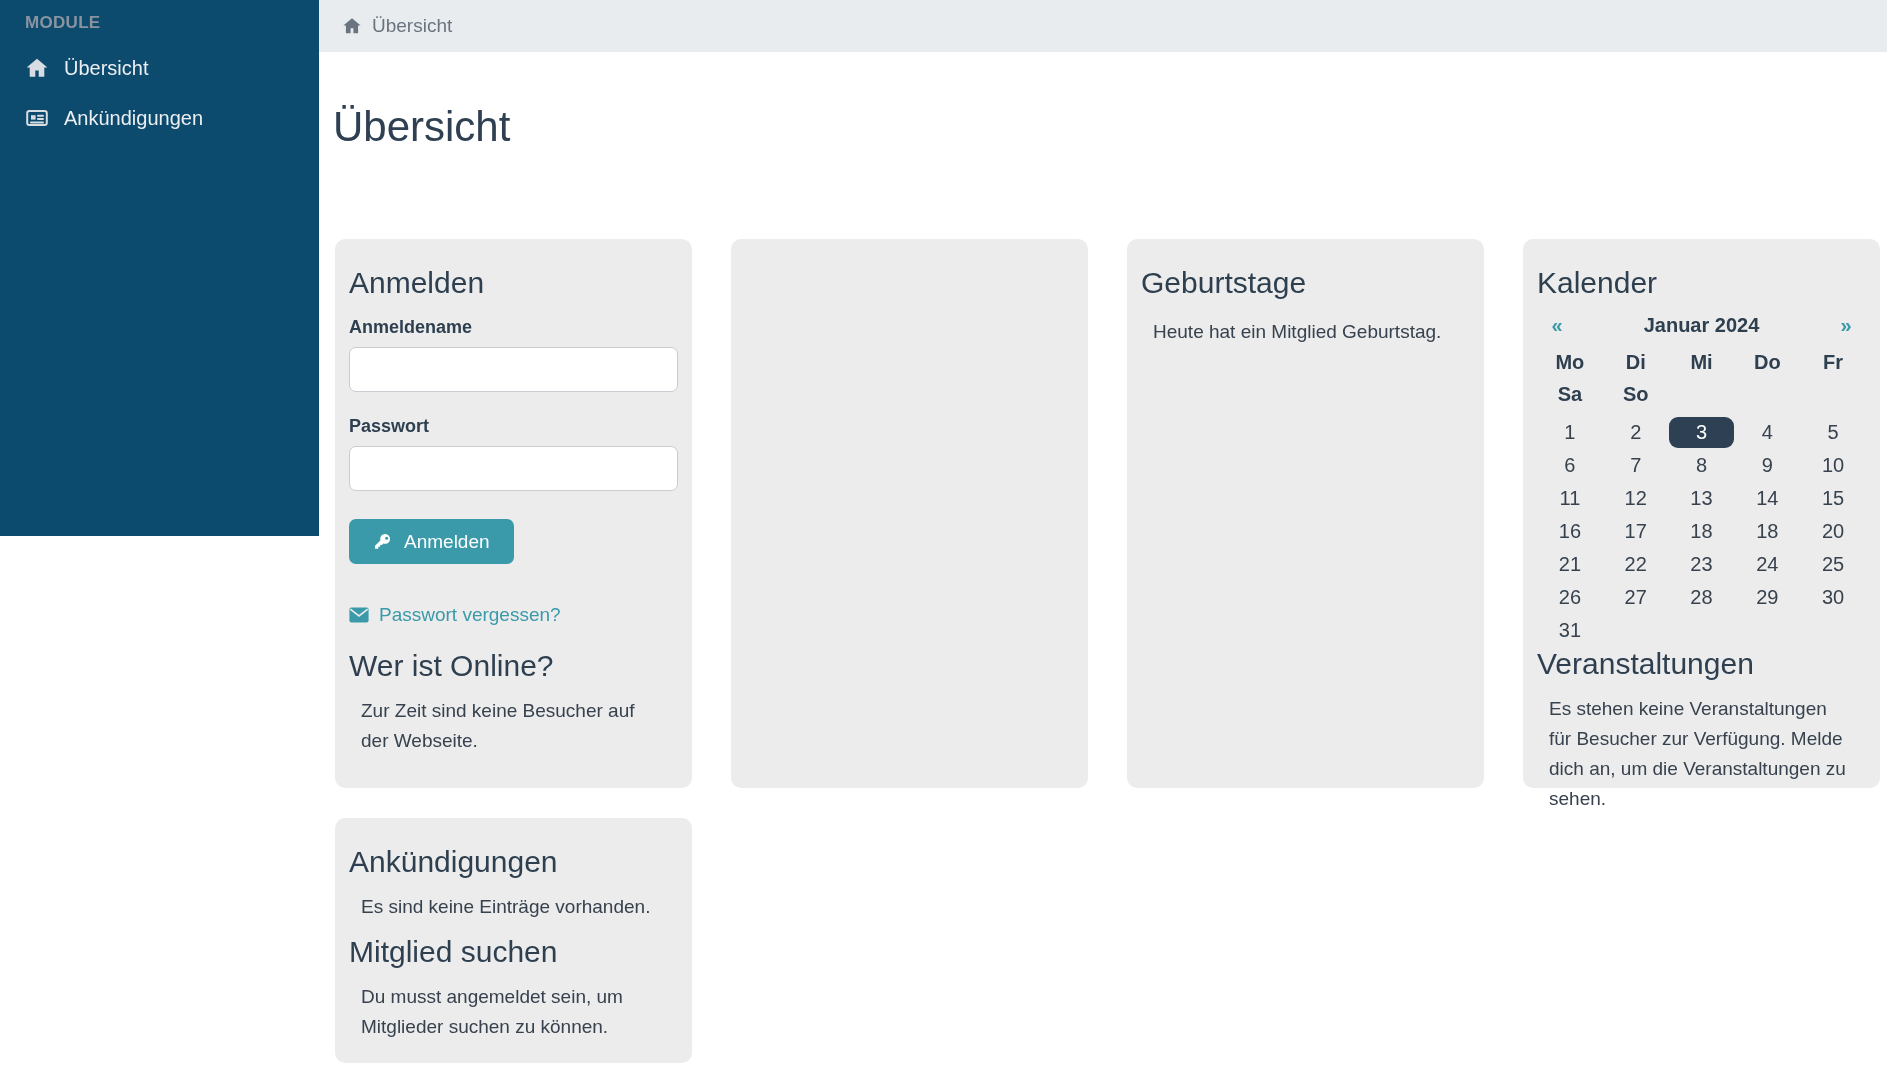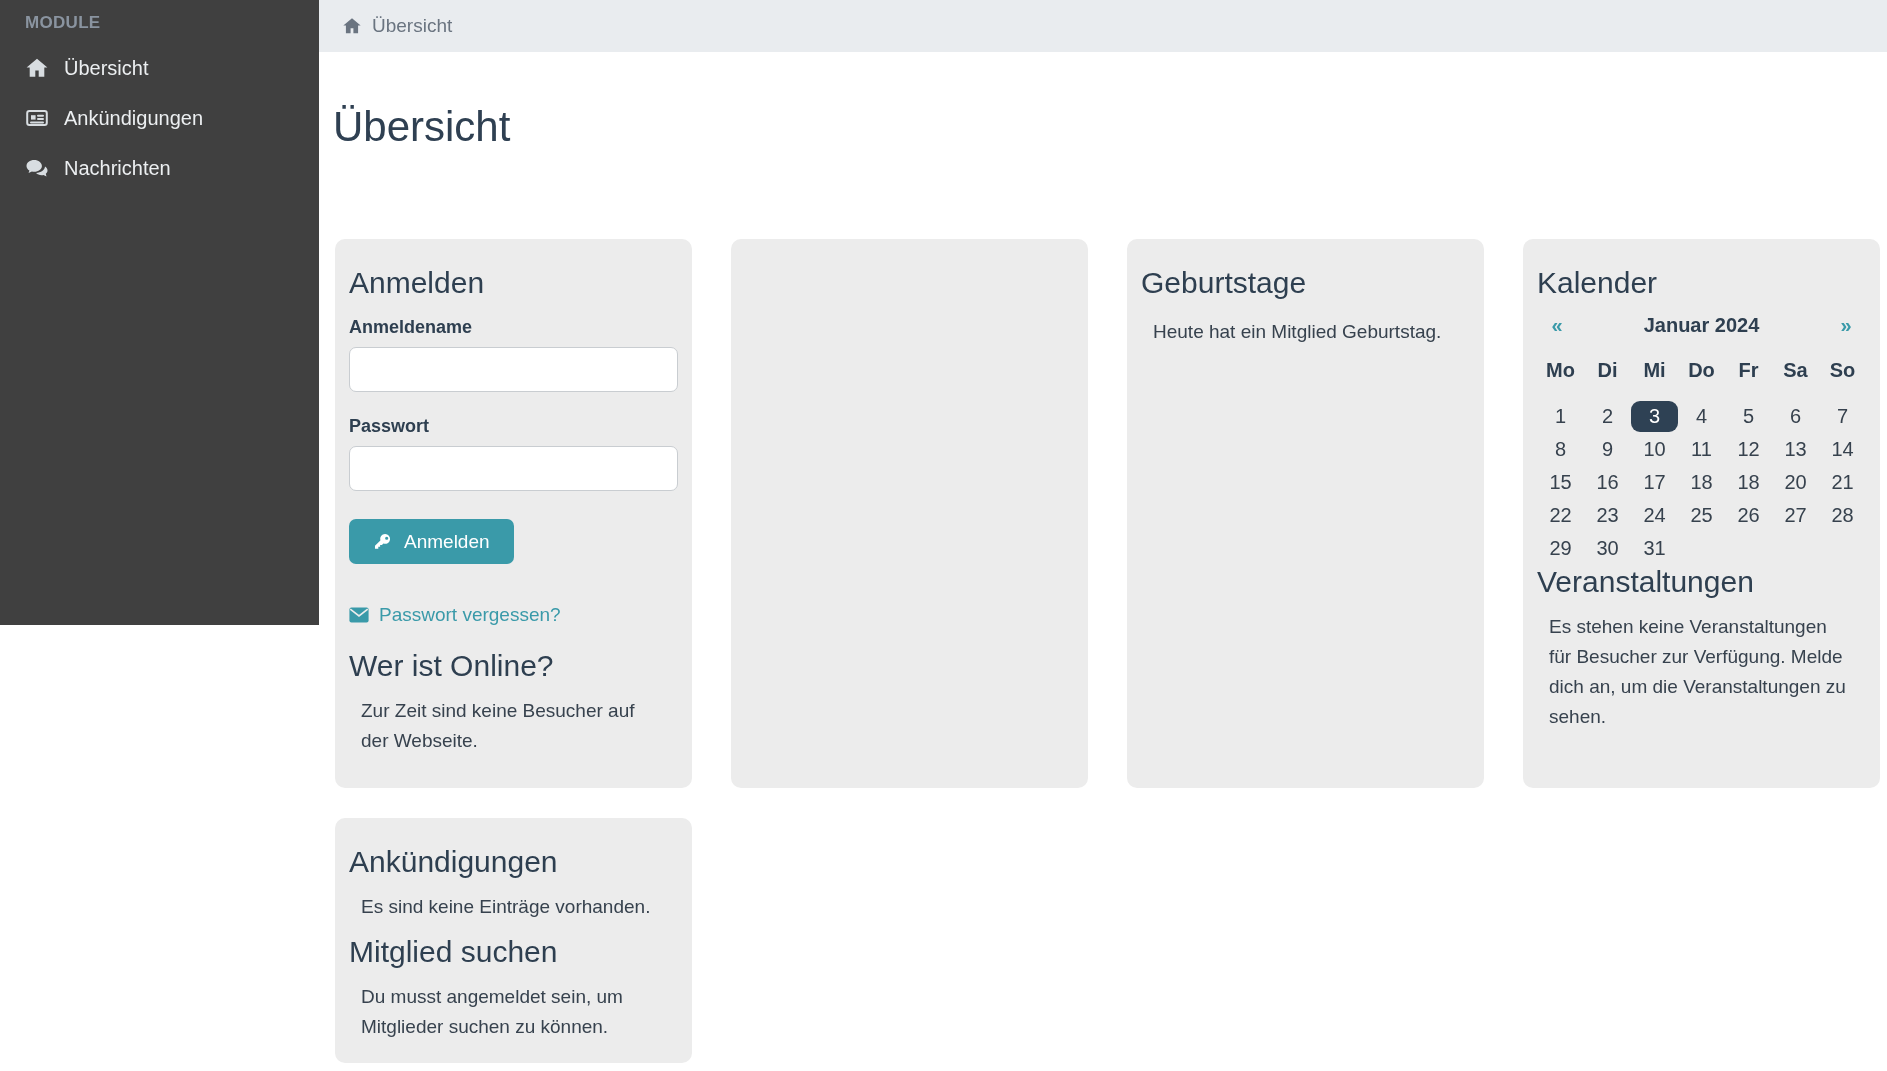--- a/index.html
+++ b/index.html
@@ -4,22 +4,22 @@
 <style>
   html,body{margin:0;padding:0;}
   body{
     width:1887px;height:1071px;position:relative;overflow:hidden;
     background:#ffffff;
     font-family:"Liberation Sans","DejaVu Sans",sans-serif;
     -webkit-font-smoothing:antialiased;
   }
   
   .sidebar{
-    position:absolute;left:0;top:0;width:319px;height:625px;
-    background:#404040;color:#e8ebed;
+    position:absolute;left:0;top:0;width:319px;height:536px;
+    background:#0c4a6e;color:#e8ebed;
   }
   .sidebar-header{
     padding:13px 25px 10px 25px;
     font-size:17px;font-weight:bold;color:#8a94a0;letter-spacing:.3px;
   }
   .sidebar-item{
     display:flex;align-items:center;gap:15px;
     height:50px;padding:0 25px;cursor:pointer;
     font-size:20px;color:#eceff1;
   }
@@ -82,22 +82,22 @@
   .link-row .icn{width:20px;height:16px;color:#3a9aa9;}
 
   
   .cal-nav{
     display:grid;grid-template-columns:40px 1fr 40px;align-items:center;
     margin-top:2px;height:28px;
   }
   .cal-nav .chev{font-size:20px;font-weight:bold;color:#3a9aa9;cursor:pointer;text-align:center;}
   .cal-month{font-size:20px;font-weight:bold;color:#2e3f50;text-align:center;}
   .cal-grid{
-    display:grid;grid-template-columns:repeat(7,1fr);grid-row-gap:2px;
-    margin-top:16px;text-align:center;
+    display:grid;grid-template-columns:repeat(5,1fr);grid-row-gap:2px;
+    margin-top:8px;text-align:center;
   }
   .cal-wd{font-size:20px;font-weight:bold;color:#2e3f50;height:30px;line-height:30px;}
   .cal-day{
     font-size:20px;color:#37424e;height:31px;line-height:31px;cursor:pointer;
     border-radius:9px;
   }
   .cal-day.selected{background:#2e4154;color:#ffffff;}
   .card .events-title{margin-top:0;}
 
   
@@ -124,29 +124,20 @@
     <span class="icn">
       <svg viewBox="0 0 24 24" fill="none" stroke="currentColor" stroke-width="2">
         <rect x="2.2" y="5" width="19.6" height="14" rx="2.2"></rect>
         <path d="M6 9.2h4.6v4.4H6z" fill="currentColor" stroke="none"></path>
         <path d="M13 9.8h5M13 13h5M6 16.4h12" stroke-linecap="round"></path>
       </svg>
     </span>
     <span>Ankündigungen</span>
   </div>
 
-  <div class="sidebar-item">
-    <span class="icn">
-      <svg viewBox="0 0 24 24" fill="currentColor">
-        <path d="M9.2 4C4.9 4 1.5 6.6 1.5 9.9c0 1.9 1.1 3.5 2.9 4.6L3.6 17l3.3-1.6c.7.2 1.5.3 2.3.3 4.3 0 7.7-2.6 7.7-5.8S13.5 4 9.2 4z"></path>
-        <path d="M20 10.6c1.5.9 2.5 2.3 2.5 3.9 0 1.3-.6 2.4-1.7 3.3l.7 2.6-3-1.4c-.6.1-1.2.2-1.9.2-2.2 0-4.2-.8-5.5-2.1 4.8-.3 8.7-3 8.9-6.5z"></path>
-      </svg>
-    </span>
-    <span>Nachrichten</span>
-  </div>
 </nav>
 
 <div class="breadcrumb-bar">
   <span class="icn">
     <svg viewBox="0 0 24 24" fill="currentColor">
         <path d="M12 2.8 1.6 11.4h3.1v9.4h5.6v-6.2h3.4v6.2h5.6v-9.4h3.1z"></path>
       </svg>
   </span>
   <span>Übersicht</span>
 </div>

